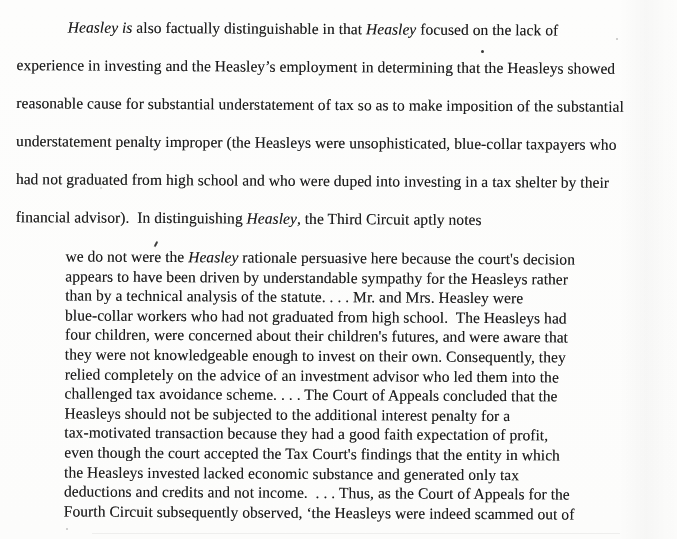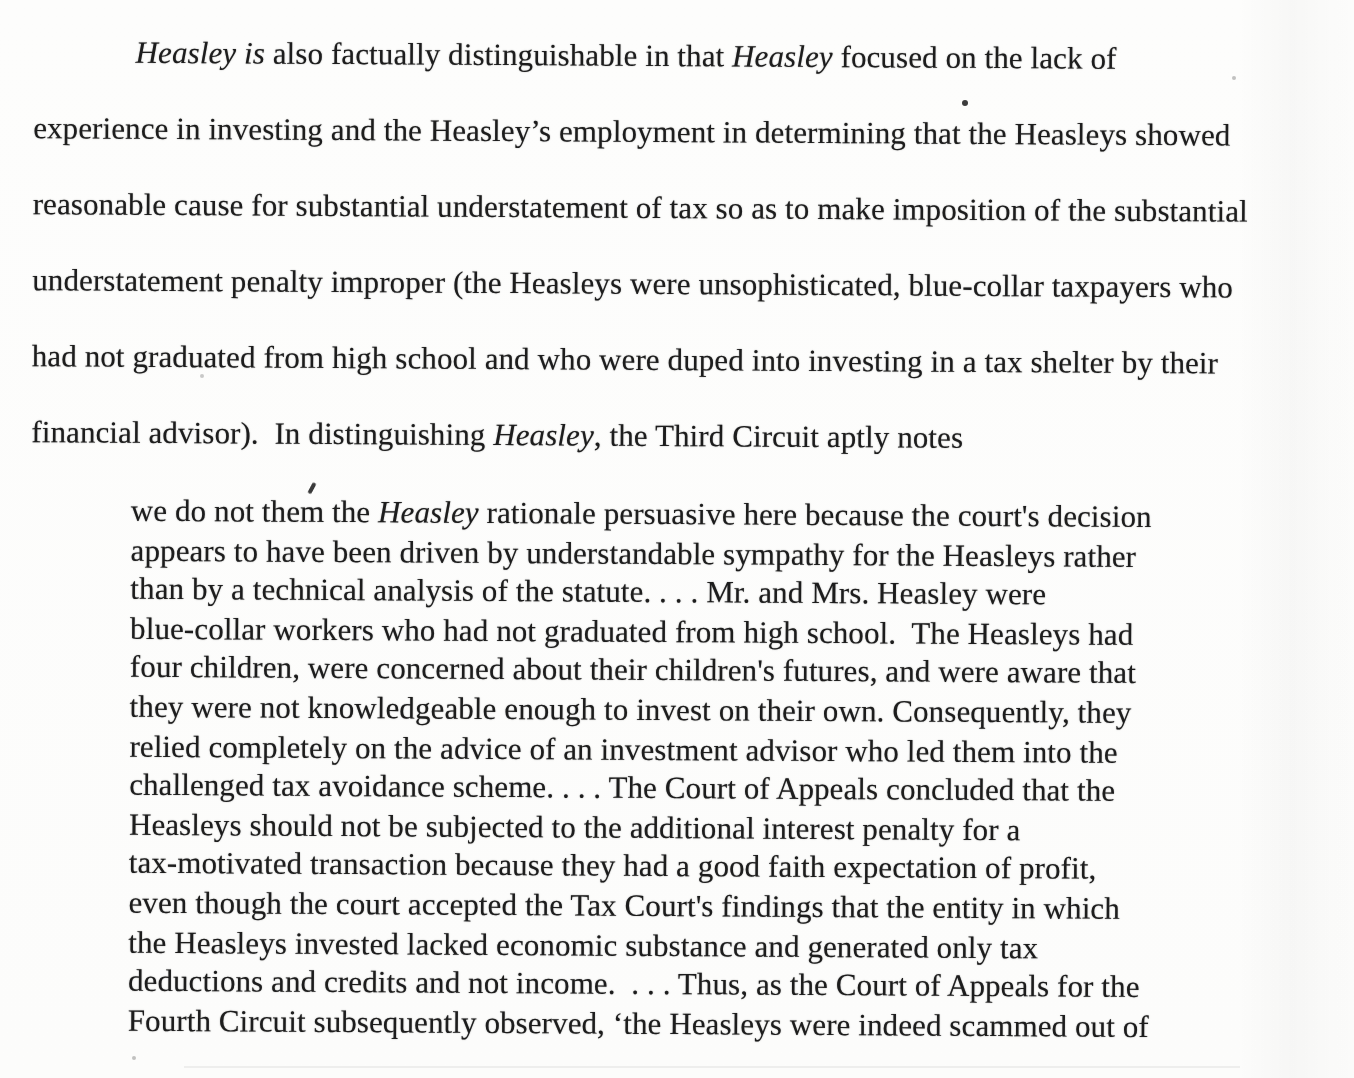--- a/index.html
+++ b/index.html
@@ -70,21 +70,21 @@
   <div class="content">
     <div class="para">
         <div class="line"><span class="it">Heasley is</span><span> also factually distinguishable in that </span><span class="it">Heasley</span><span> focused on the lack of</span></div>
         <div class="line"><span>experience in investing and the Heasley’s employment in determining that the Heasleys showed</span></div>
         <div class="line"><span>reasonable cause for substantial understatement of tax so as to make imposition of the substantial</span></div>
         <div class="line"><span>understatement penalty improper (the Heasleys were unsophisticated, blue-collar taxpayers who</span></div>
         <div class="line"><span>had not graduated from high school and who were duped into investing in a tax shelter by their</span></div>
         <div class="line"><span>financial advisor).  In distinguishing </span><span class="it">Heasley</span><span>, the Third Circuit aptly notes</span></div>
       </div>
     <div class="quote">
-        <div class="line"><span>we do not them the </span><span class="it">Heasley</span><span> rationale persuasive here because the court's decision</span></div>
+        <div class="line"><span>we do not were the </span><span class="it">Heasley</span><span> rationale persuasive here because the court's decision</span></div>
         <div class="line"><span>appears to have been driven by understandable sympathy for the Heasleys rather</span></div>
         <div class="line"><span>than by a technical analysis of the statute. . . . Mr. and Mrs. Heasley were</span></div>
         <div class="line"><span>blue-collar workers who had not graduated from high school.  The Heasleys had</span></div>
         <div class="line"><span>four children, were concerned about their children's futures, and were aware that</span></div>
         <div class="line"><span>they were not knowledgeable enough to invest on their own. Consequently, they</span></div>
         <div class="line"><span>relied completely on the advice of an investment advisor who led them into the</span></div>
         <div class="line"><span>challenged tax avoidance scheme. . . . The Court of Appeals concluded that the</span></div>
         <div class="line"><span>Heasleys should not be subjected to the additional interest penalty for a</span></div>
         <div class="line"><span>tax-motivated transaction because they had a good faith expectation of profit,</span></div>
         <div class="line"><span>even though the court accepted the Tax Court's findings that the entity in which</span></div>

